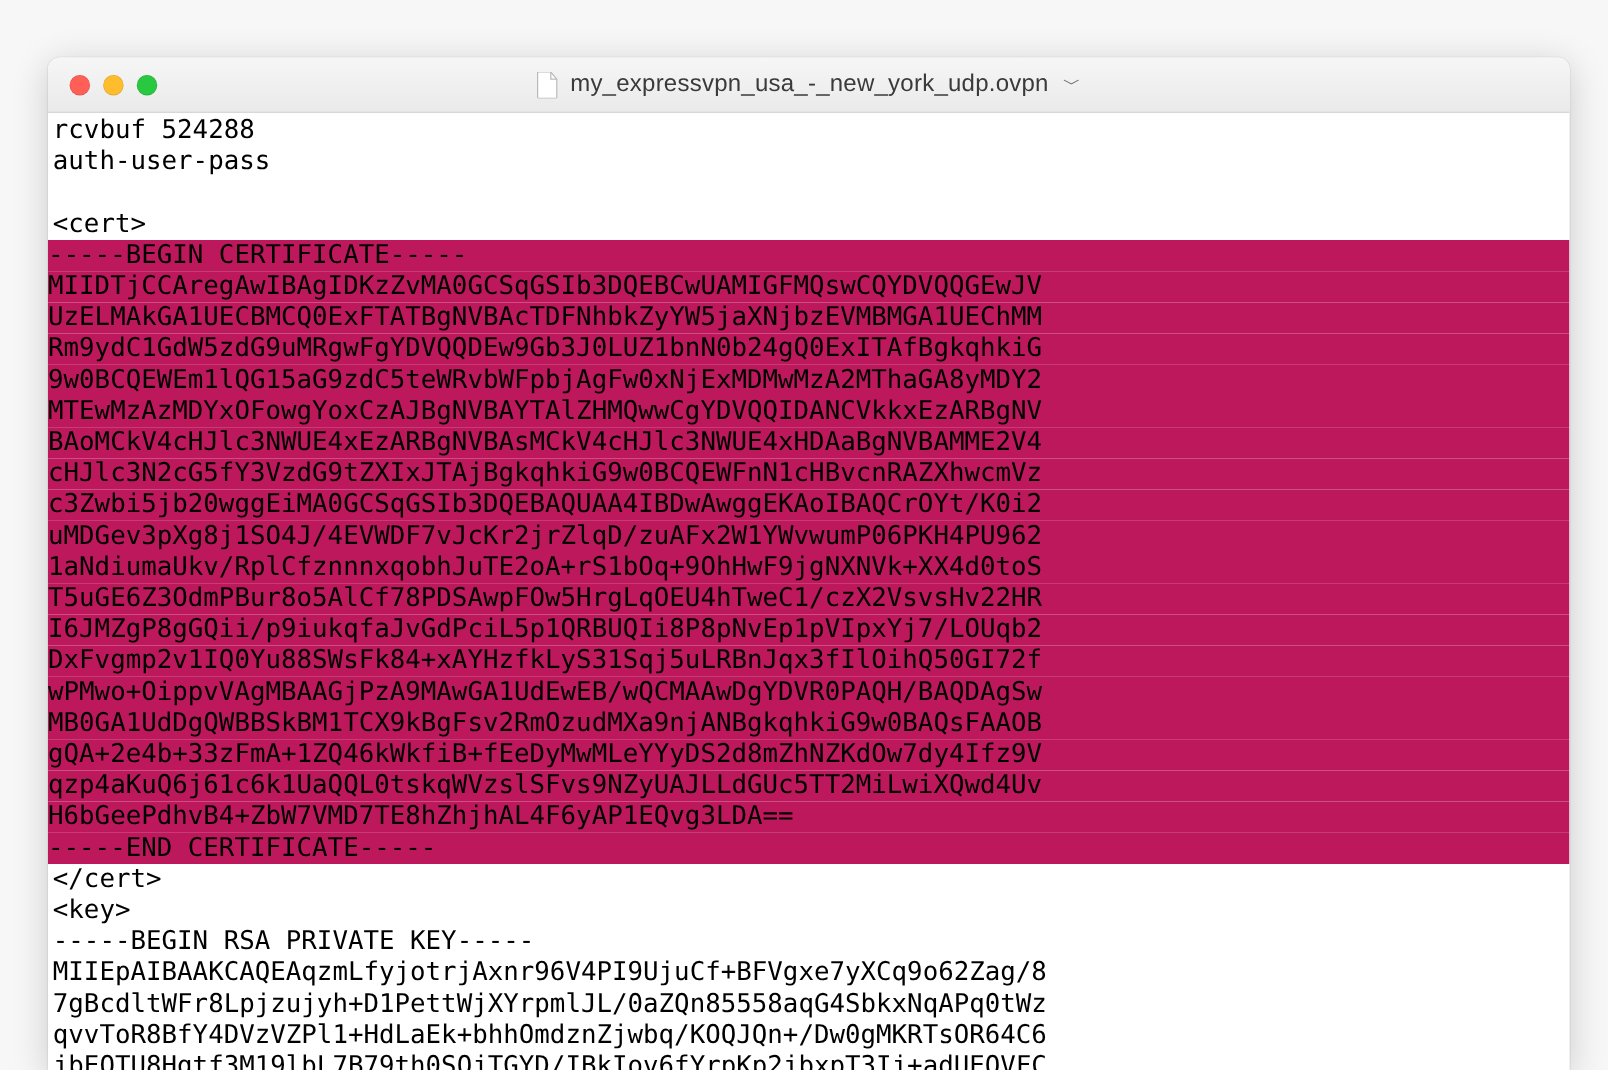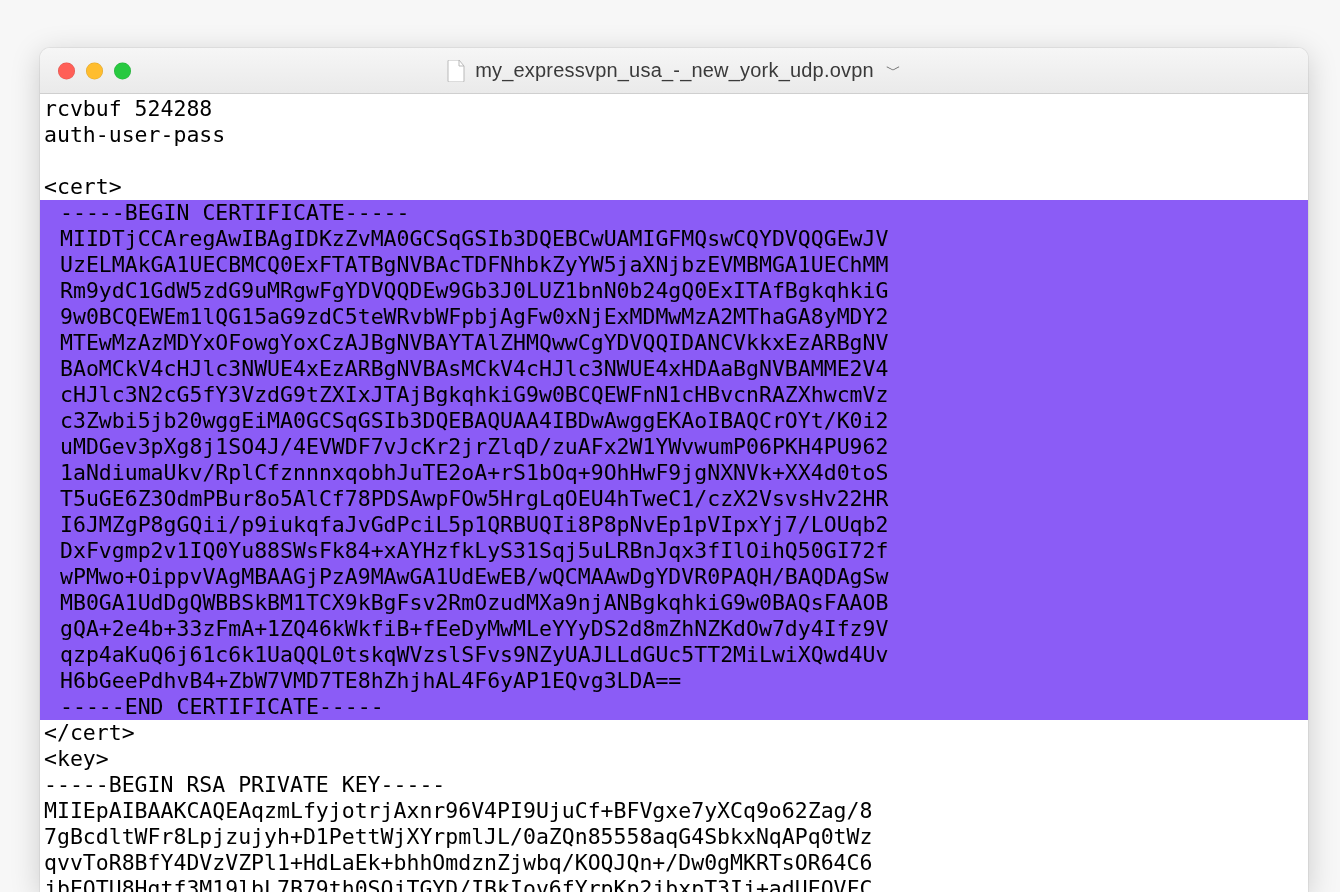--- a/index.html
+++ b/index.html
@@ -78,23 +78,23 @@
     line-height: 26px;
     white-space: pre;
     color: #000000;
     overflow: hidden;
   }
   .line {
     padding-left: 4px;
     padding-right: 6px;
   }
   .sel {
-    background: #8b5cf6;
+    background: #be185d;
     display: block;
-    padding-left: 20px;
+    padding-left: 0;
     padding-right: 6px;
   }
 </style>
 </head>
 <body>
 
 <div class="window">
   <div class="titlebar">
     <div class="traffic-lights">
       <div class="light red"></div>

